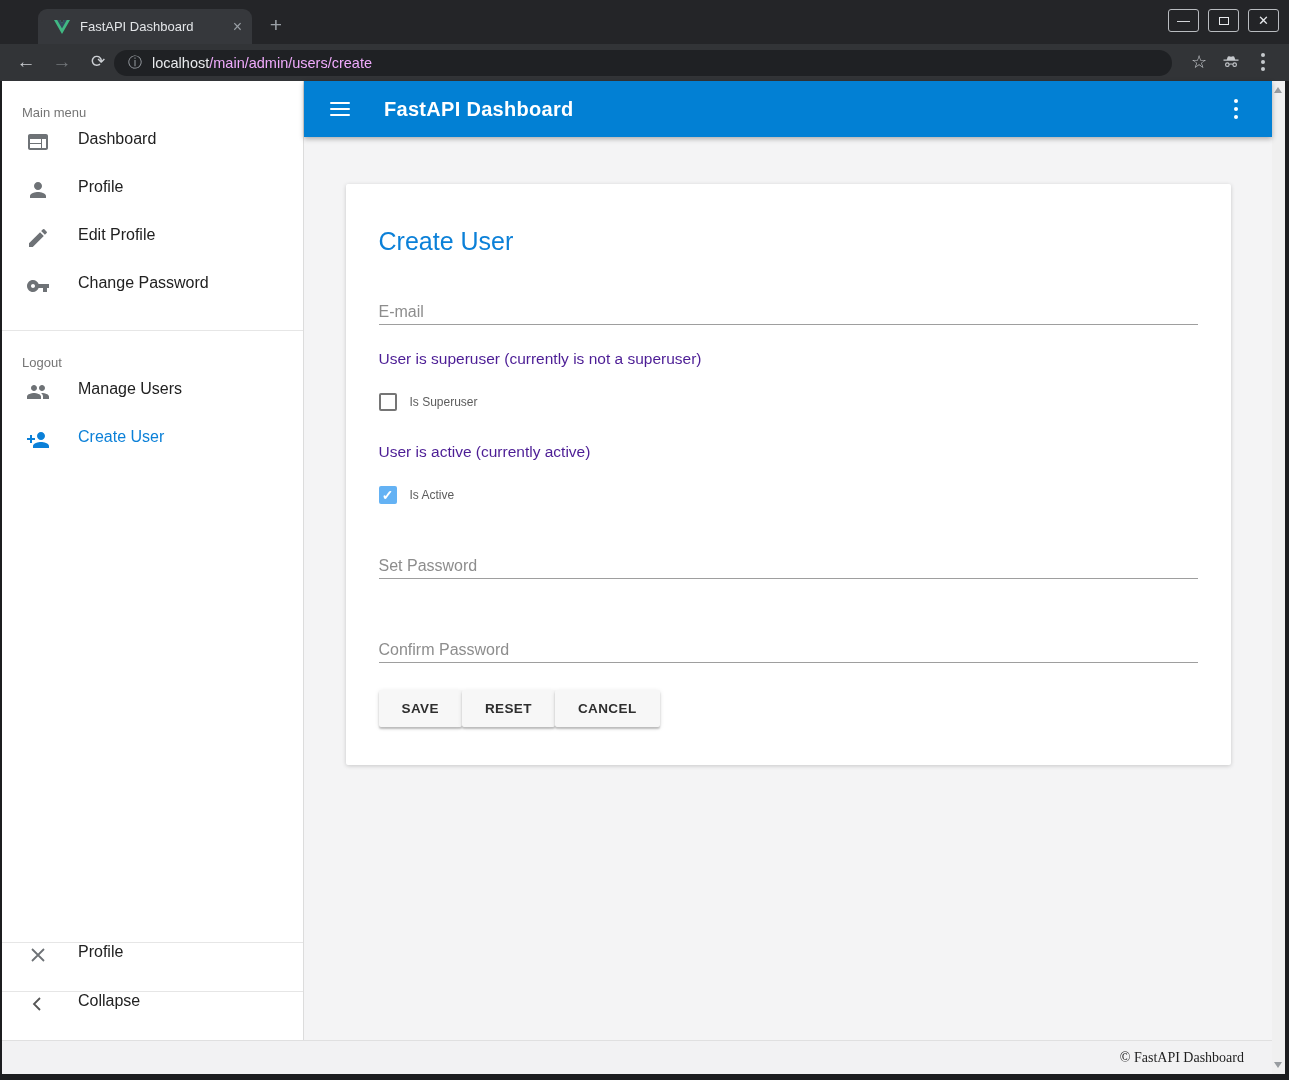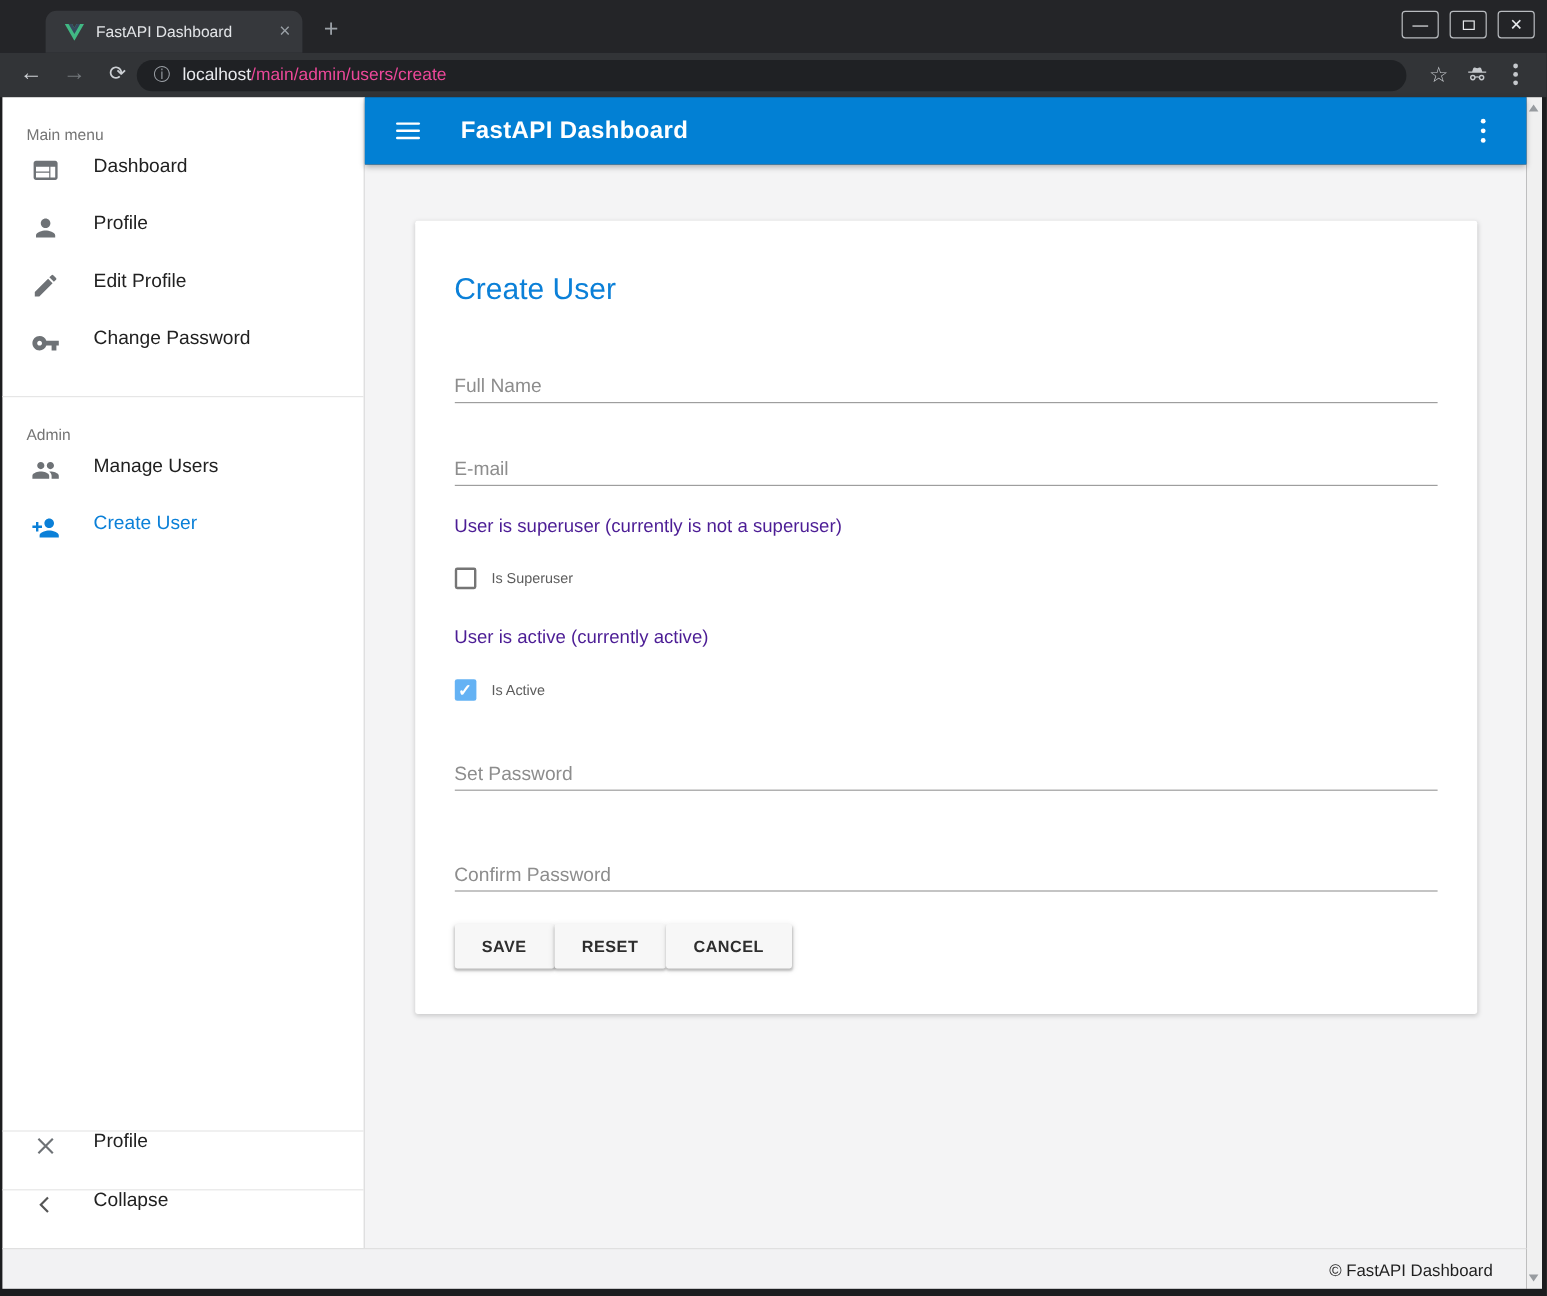--- a/index.html
+++ b/index.html
@@ -23,21 +23,21 @@
   .nav-ico { position:absolute; top:4px; width:28px; height:28px; text-align:center; line-height:28px;
              font-size:19px; color:#cdd0d4; }
   .nav-back { left:12px; }
   .nav-fwd  { left:48px; color:#74787c; }
   .nav-reload { left:84px; font-size:17px; }
   .urlbar { position:absolute; left:114px; right:117px; top:6px; height:26px; border-radius:13px;
             background:#1f2124; display:flex; align-items:center; padding:0 14px; }
   .url-info { color:#9ca1a7; font-size:14px; margin-right:10px; }
   .url-text { font-size:14.5px; white-space:nowrap; }
   .url-host { color:#e8eaed; }
-  .url-path { color:#ec4899; }
+  .url-path { color:#f0abfc; }
   .tb-right { position:absolute; top:4px; width:28px; height:28px; display:flex; align-items:center; justify-content:center; }
   .tb-star { right:76px; color:#c6c9cd; font-size:18px; }
   .tb-incog { right:44px; }
   .tb-kebab { right:12px; flex-direction:column; gap:3px; }
   .dot-grey { width:4px; height:4px; border-radius:50%; background:#c6c9cd; }
 
   
   .sidebar { position:absolute; left:2px; top:81px; width:302px; height:959px; background:#fff;
              border-right:1px solid #dcdcdc; display:flex; flex-direction:column; }
   .side-label { margin:24px 0 10px 20px; font-size:13px; color:#757575; }
@@ -78,21 +78,21 @@
   .cb-lbl { margin-left:13px; font-size:12px; color:#5c5c5c; }
   .btn-row { margin-top:27px; display:flex; }
   .btn { height:37px; padding:0 23px; background:#f7f7f7; border:none; border-radius:2px;
          box-shadow:0 2px 2px rgba(0,0,0,.22), 0 1px 5px rgba(0,0,0,.10);
          font-family:"Liberation Sans", sans-serif; font-size:13.5px; font-weight:bold;
          color:#2e2e2e; letter-spacing:.4px; cursor:pointer; }
 
   .footer { position:absolute; left:2px; top:1040px; width:1270px; height:34px; background:#f2f2f3;
             border-top:1px solid #e0e0e0; display:flex; align-items:center; justify-content:flex-end;
             padding-right:28px; }
-  .footer span { font-size:14px; color:#1f1f1f; }
+  .footer span { font-size:14px; color:#1f1f1f;font-family:Liberation Serif, serif; }
 
   .scrollbar { position:absolute; right:4px; top:81px; width:13px; height:993px; background:#f0f0f0; }
   .sb-up { position:absolute; top:6px; left:2px; width:0; height:0;
            border-left:4.5px solid transparent; border-right:4.5px solid transparent;
            border-bottom:6px solid #989ca0; }
   .sb-down { position:absolute; bottom:6px; left:2px; width:0; height:0;
            border-left:4.5px solid transparent; border-right:4.5px solid transparent;
            border-top:6px solid #989ca0; }
 </style>
 </head>
@@ -168,21 +168,21 @@
     </div>
 
     <div class="side-item">
       <svg width="24" height="24" viewBox="0 0 24 24" fill="#6e7276">
         <path d="M12.65 10C11.83 7.67 9.61 6 7 6c-3.31 0-6 2.69-6 6s2.69 6 6 6c2.61 0 4.83-1.67 5.65-4H17v4h4v-4h2v-4H12.65zM7 14c-1.1 0-2-.9-2-2s.9-2 2-2 2 .9 2 2-.9 2-2 2z"></path>
       </svg>
       <span class="lbl">Change Password</span>
     </div>
 
     <div class="divider"></div>
-    <div class="side-label">Admin</div>
+    <div class="side-label">Logout</div>
 
     <div class="side-item">
       <svg width="24" height="24" viewBox="0 0 24 24" fill="#6e7276">
         <path d="M16 11c1.66 0 2.99-1.34 2.99-3S17.66 5 16 5c-1.66 0-3 1.34-3 3s1.34 3 3 3zm-8 0c1.66 0 2.99-1.34 2.99-3S9.66 5 8 5C6.34 5 5 6.34 5 8s1.34 3 3 3zm0 2c-2.33 0-7 1.17-7 3.5V19h14v-2.5c0-2.33-4.67-3.5-7-3.5zm8 0c-.29 0-.62.02-.97.05 1.16.84 1.97 1.97 1.97 3.45V19h6v-2.5c0-2.33-4.67-3.5-7-3.5z"></path>
       </svg>
       <span class="lbl">Manage Users</span>
     </div>
 
     <div class="side-item active">
       <svg width="24" height="24" viewBox="0 0 24 24" fill="#0b80d8">
@@ -220,23 +220,20 @@
       <span class="dot-white"></span>
       <span class="dot-white"></span>
       <span class="dot-white"></span>
     </div>
   </div>
 
   <div class="content">
     <div class="card">
       <h1 class="form-title">Create User</h1>
 
-      <div class="field">
-        <input type="text" placeholder="Full Name" style="">
-      </div>
 
       <div class="field f-email">
         <input type="text" placeholder="E-mail" style="">
       </div>
 
       <div class="helper">User is superuser (currently is not a superuser)</div>
 
       <div class="cb-row">
         <span class="cb-box unchecked"></span>
         <span class="cb-lbl">Is Superuser</span>

